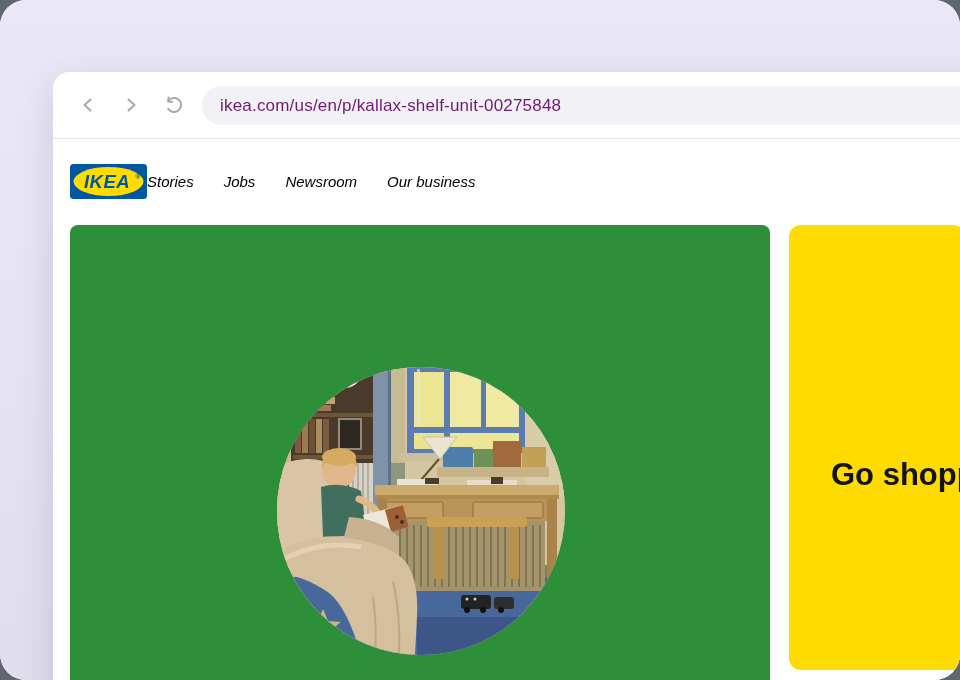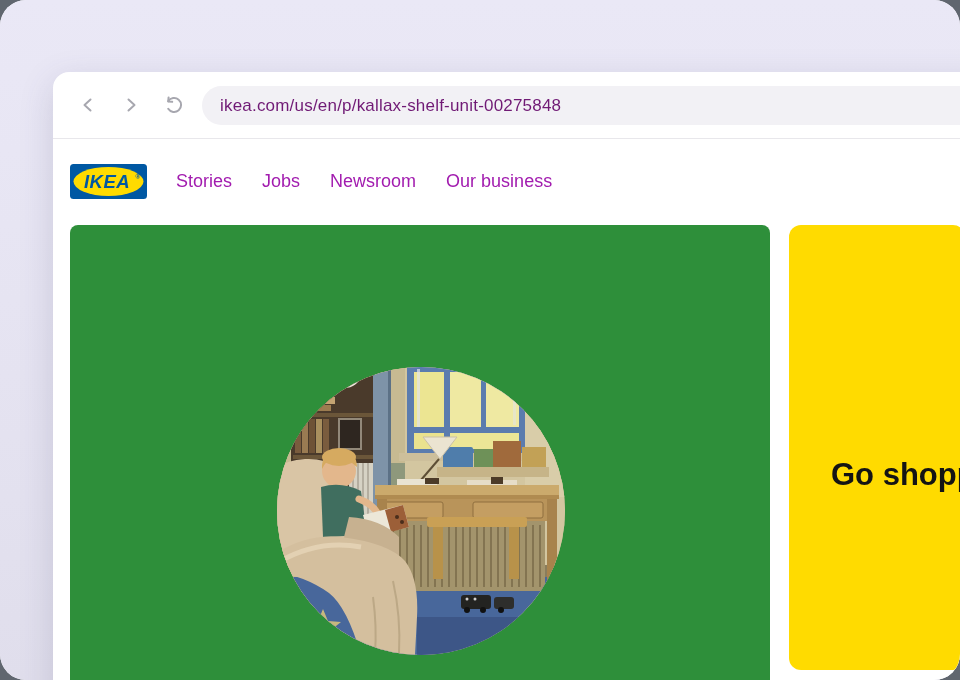--- a/index.html
+++ b/index.html
@@ -36,25 +36,25 @@
     background:#F2F1F5;border-radius:20px;
     display:flex;align-items:center;padding:0 18px;box-sizing:border-box;
   }
   .url-text{
     color:#701a75;font-size:17px;letter-spacing:0.2px;white-space:nowrap;overflow:hidden;
   }
   
   .navbar{
     position:absolute;left:17px;top:92px;display:flex;align-items:center;
   }
-  .logo{width:77px;height:35px;margin-right:29px;cursor:pointer;}
+  .logo{width:77px;height:35px;cursor:pointer;}
   .logo svg{display:block;width:77px;height:35px;}
   .nav-links{display:flex;align-items:center;gap:30px;}
   .nav-link{
-    font-size:18px;color:#a21caf;text-decoration:none;white-space:nowrap;cursor:pointer;
+    font-size:15px;color:#000000;text-decoration:none;white-space:nowrap;cursor:pointer;font-style:italic;
   }
   
   .hero-card{
     position:absolute;left:17px;top:153px;width:700px;height:560px;
     background:#2E8F3A;border-radius:8px;cursor:pointer;
   }
   .hero-image{
     position:absolute;left:207px;top:142px;width:288px;height:288px;
     border-radius:50%;overflow:hidden;background:#C9BC96;
   }

